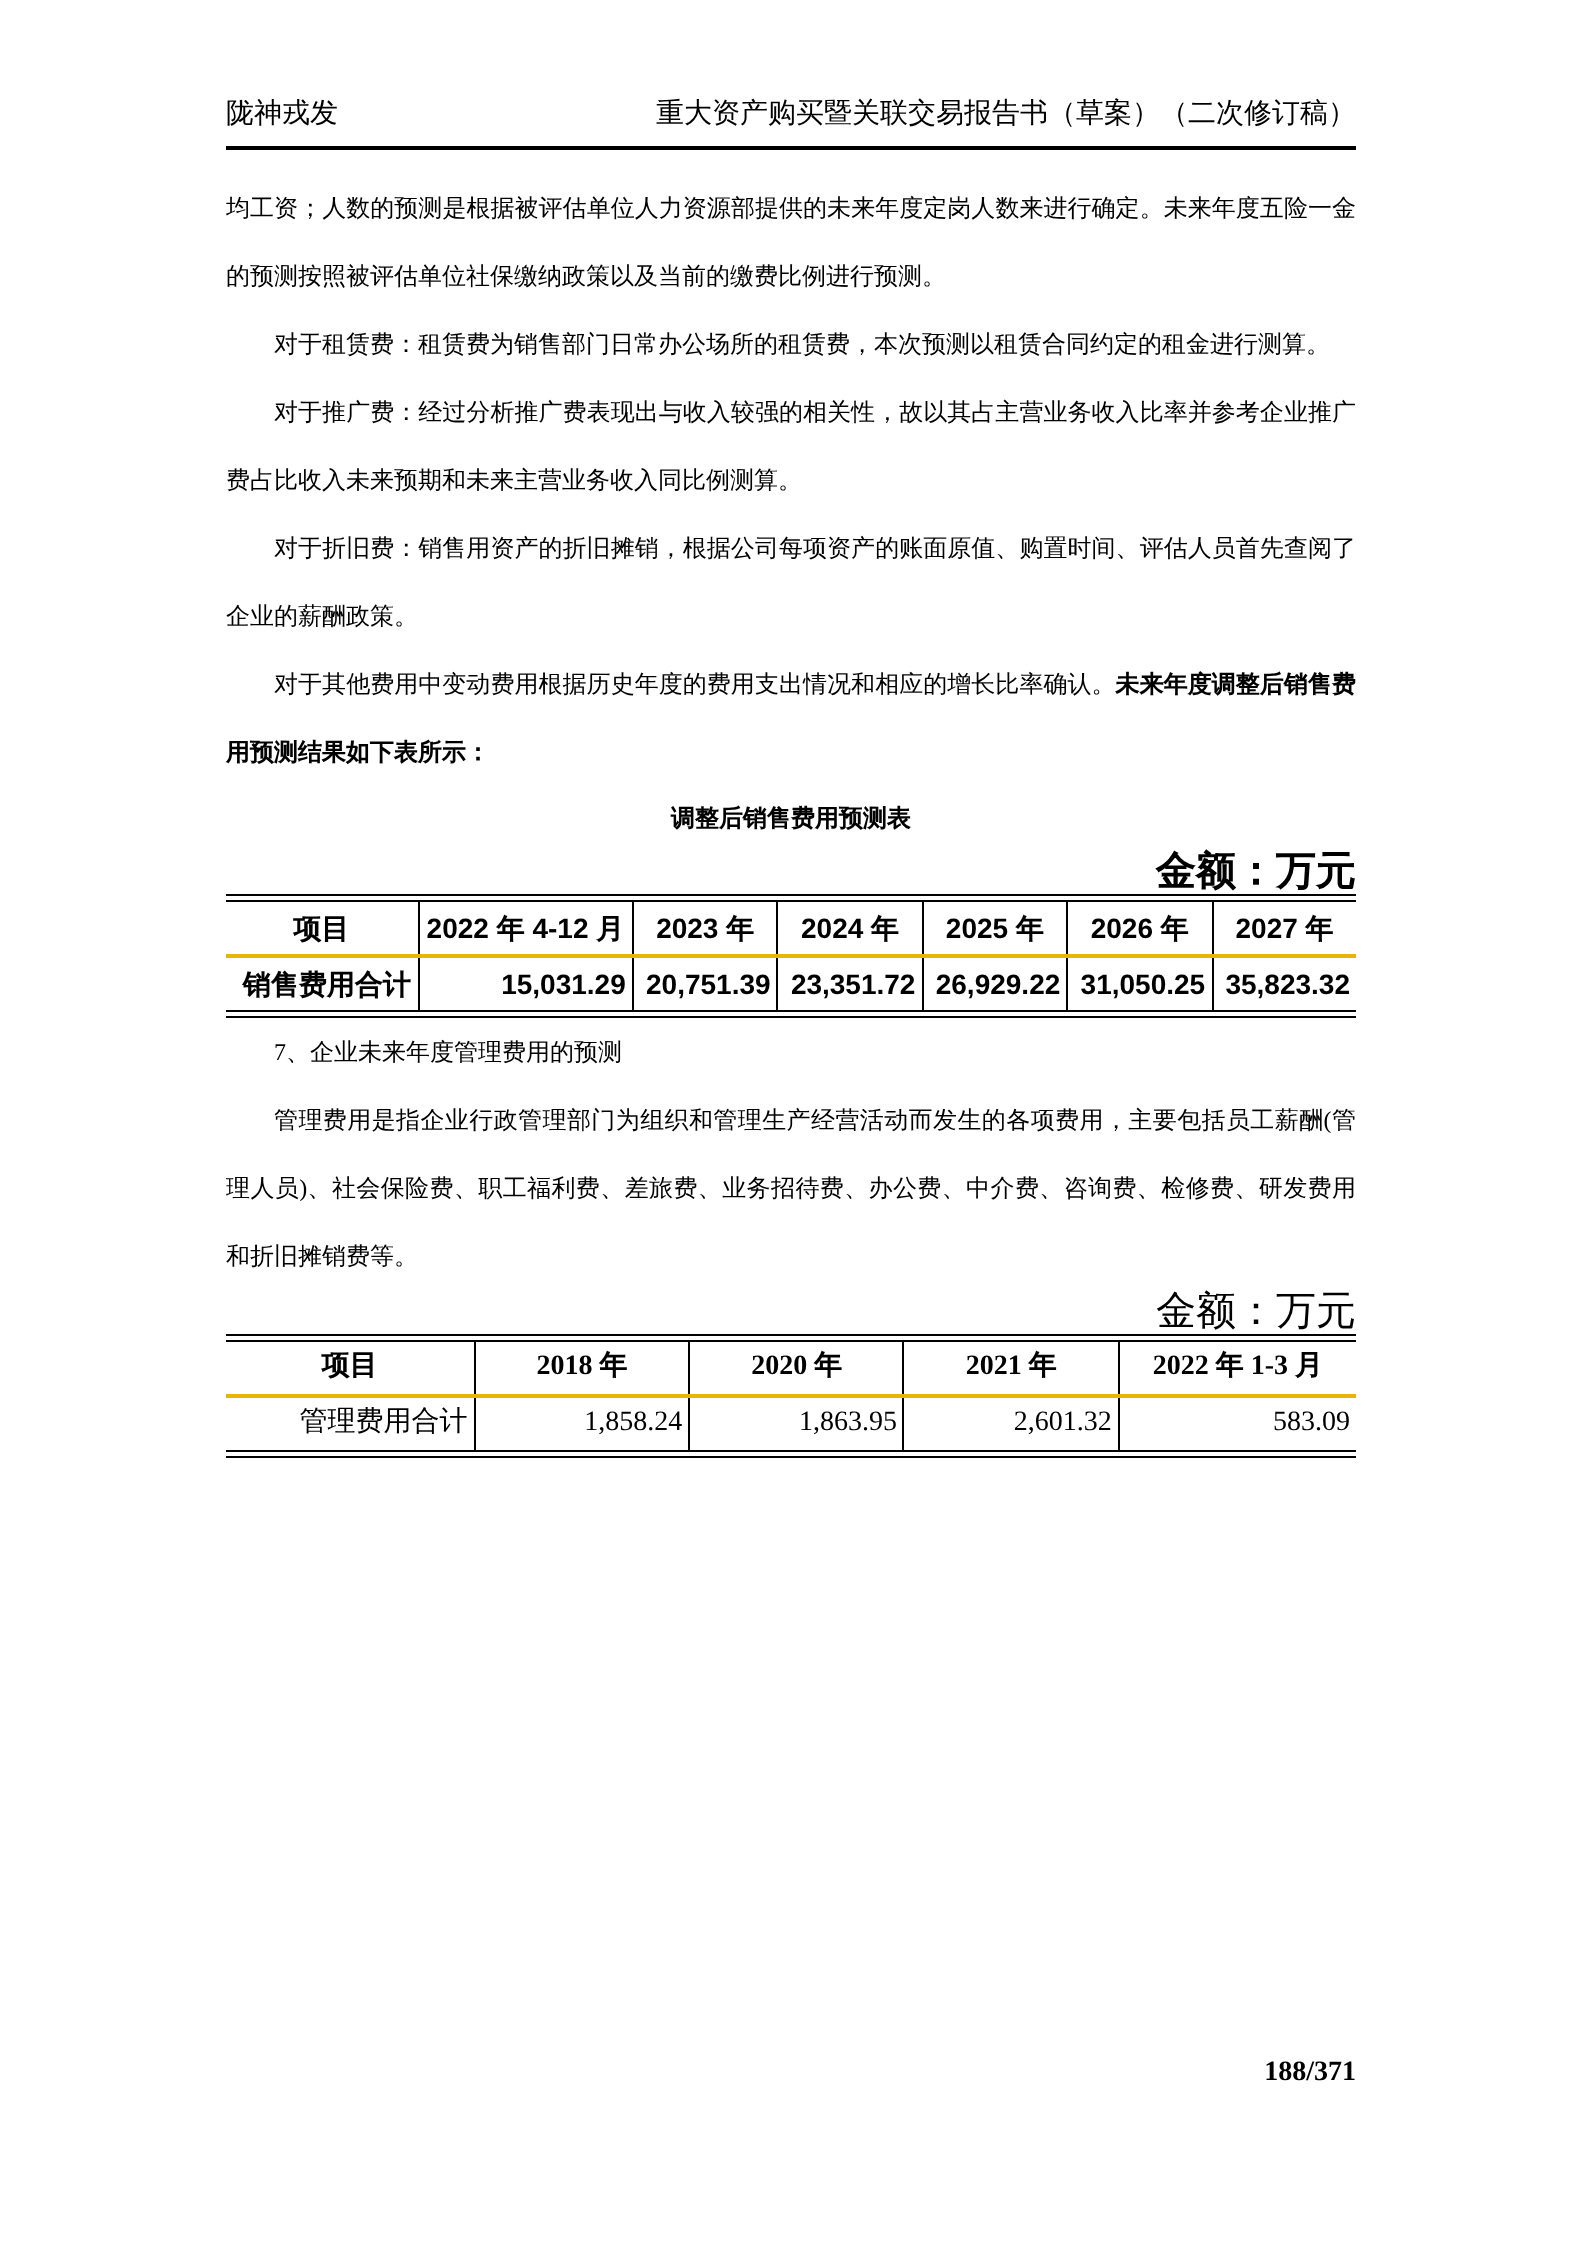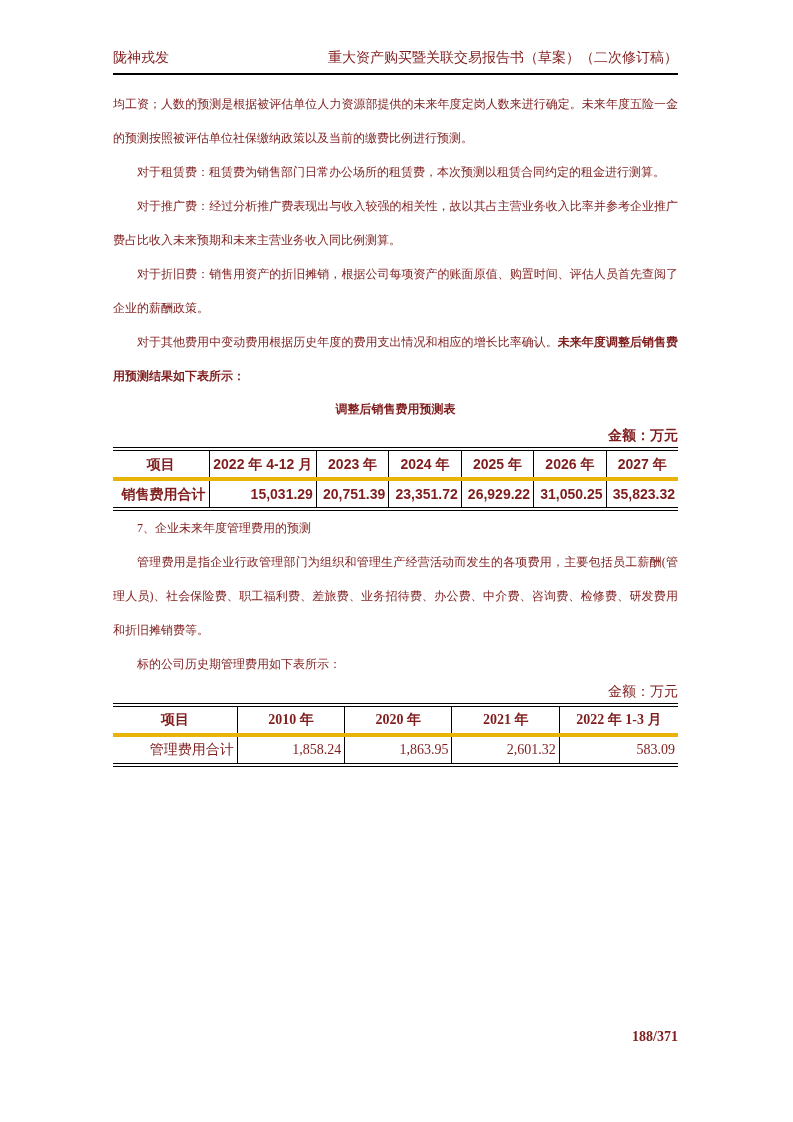--- a/index.html
+++ b/index.html
@@ -5,21 +5,21 @@
   html, body { margin: 0; padding: 0; background: #e8e8e8; }
   .page {
     position: relative;
     width: 793px;
     height: 1122px;
     margin: 0 auto;
     background: #ffffff;
     box-sizing: border-box;
     padding: 48px 115px 0 113px;
     font-family: "Liberation Serif", "DejaVu Serif", serif;
-    color: #7f1d1d;
+    color: #000000;
     overflow: hidden;
   }
   
   .doc-header {
     display: flex;
     justify-content: space-between;
     align-items: flex-end;
     font-size: 14px;
     line-height: 20px;
     padding-bottom: 5px;
@@ -41,33 +41,33 @@
   
   .tbl-title {
     text-align: center;
     font-weight: bold;
     font-size: 12px;
     line-height: 28px;
     margin: 2px 0;
   }
   .unit-label {
     text-align: right;
-    font-size: 14px;
+    font-size: 20px;
     line-height: 22px;
   }
   .unit-label.bold { font-weight: bold; }
   table.tbl {
     width: 100%;
     border-collapse: collapse;
     border-top: 4px double #000;
     border-bottom: 4px double #000;
     font-size: 14px;
   }
   table.tbl th {
-    border-bottom: 4px solid #eab308;
+    border-bottom: 2px solid #eab308;
     font-weight: bold;
     text-align: center;
     padding: 3px 2px;
     line-height: 20px;
     white-space: nowrap;
     margin-top: 46px;
   }
   table.tbl td {
     text-align: right;
     padding: 3px 3px;
@@ -141,30 +141,29 @@
               <td>31,050.25</td>
               <td>35,823.32</td>
             </tr>
           </tbody>
         </table>
     </div>
 
     <div>
         <p class="para indent"><span>7、企业未来年度管理费用的预测</span></p>
         <p class="para indent"><span>管理费用是指企业行政管理部门为组织和管理生产经营活动而发生的各项费用，主要包括员工薪酬(管理人员)、社会保险费、职工福利费、差旅费、业务招待费、办公费、中介费、咨询费、检修费、研发费用和折旧摊销费等。</span></p>
-        <p class="para indent"><span>标的公司历史期管理费用如下表所示：</span></p>
       </div>
 
     <div class="admin-block">
       <div class="unit-label">金额：万元</div>
       <table class="tbl">
           <thead>
             <tr>
               <th>项目</th>
-              <th>2010 年</th>
+              <th>2018 年</th>
               <th>2020 年</th>
               <th>2021 年</th>
               <th>2022 年 1-3 月</th>
             </tr>
           </thead>
           <tbody>
             <tr>
               <td class="label">管理费用合计</td>
               <td>1,858.24</td>
               <td>1,863.95</td>

